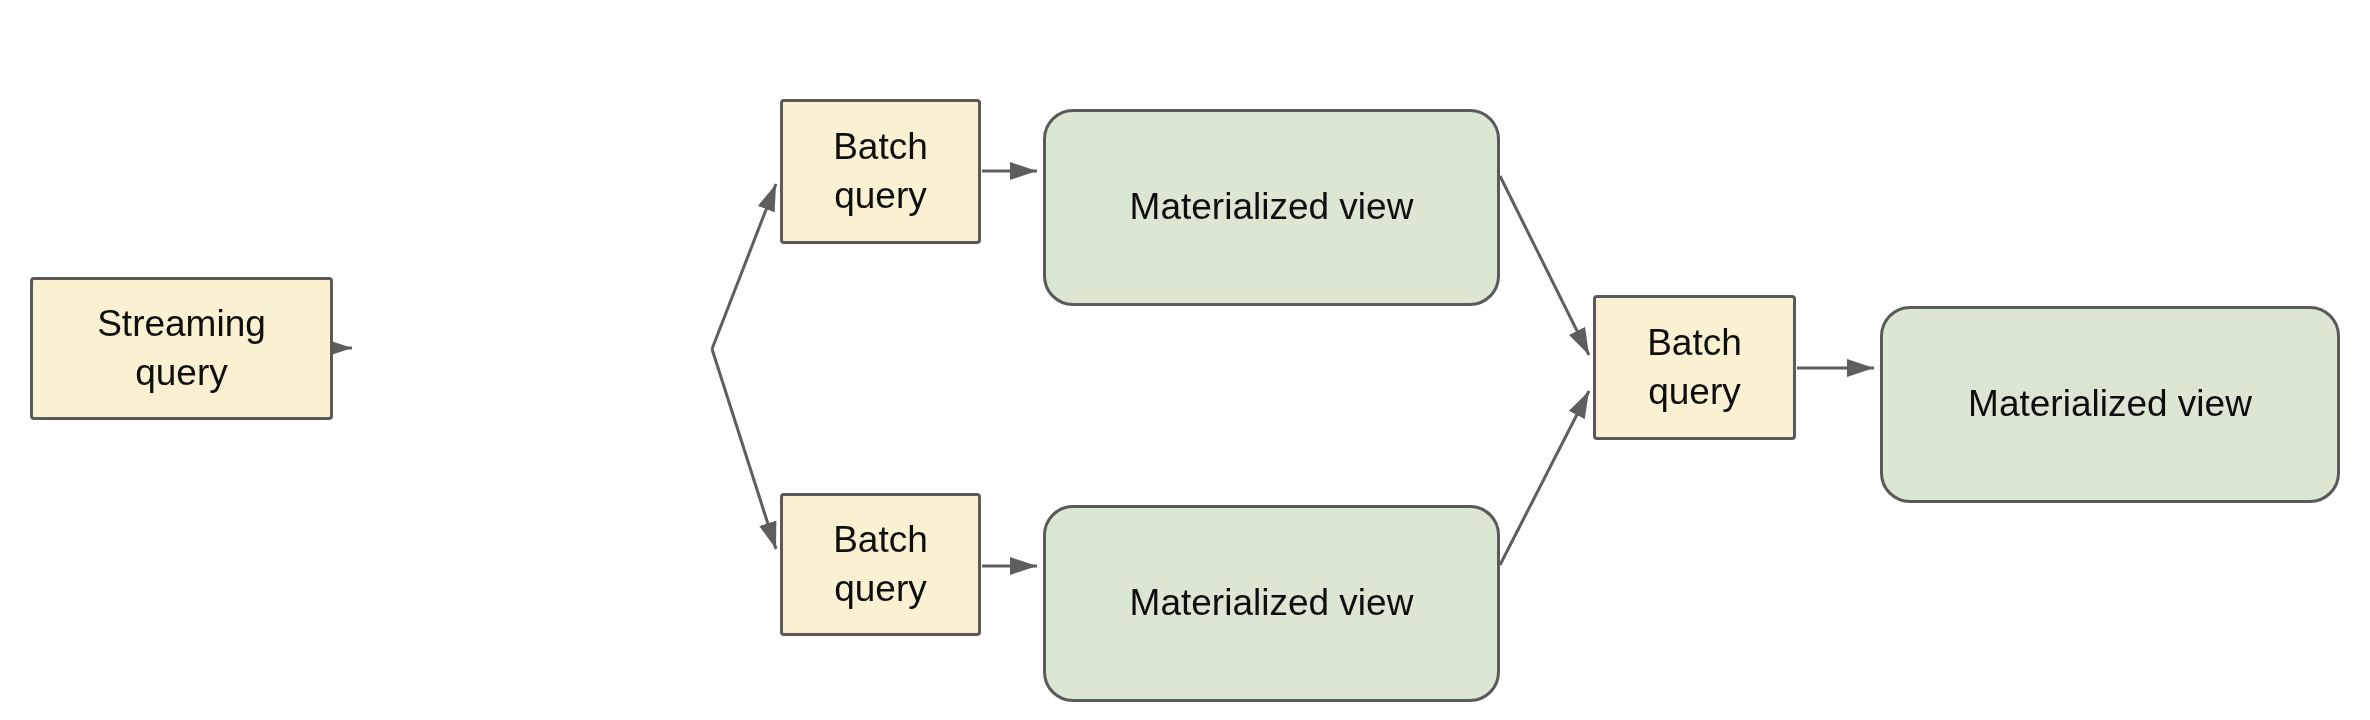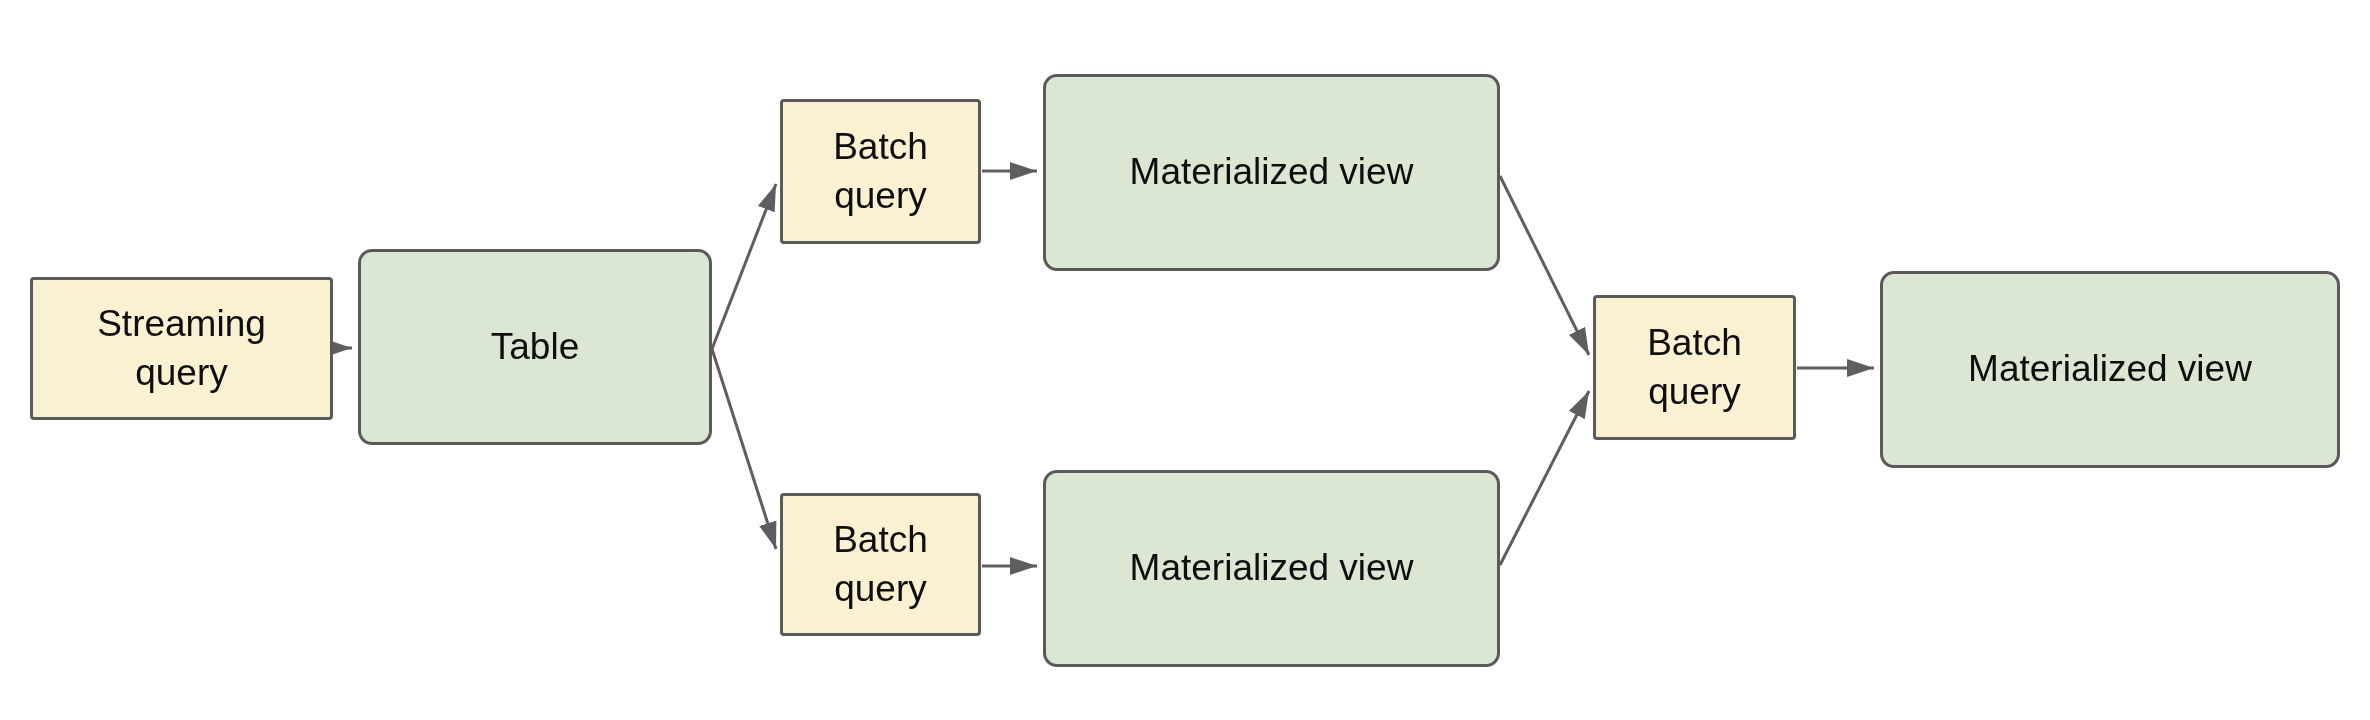--- a/index.html
+++ b/index.html
@@ -25,21 +25,21 @@
     position:absolute;
     box-sizing:border-box;
     display:flex;align-items:center;justify-content:center;
     border:3px solid var(--shape-border);
     text-align:center;
     color:var(--text);
     font-size:37px;line-height:1.3;
     white-space:pre-line;
   }
   .node.query{background:var(--query-fill);border-radius:4px;}
-  .node.view{background:var(--view-fill);border-radius:14px;}
+  .node.view{background:var(--view-fill);border-radius:30px;margin-top:35px;}
   .label{display:block;}
 </style>
 </head>
 <body>
 
 <div class="canvas">
 
   <svg class="edges" viewBox="0 0 2370 720" xmlns="http://www.w3.org/2000/svg">
     <defs>
       <marker id="arrowhead" markerWidth="9" markerHeight="6" refX="9" refY="3" orient="auto">
@@ -54,23 +54,20 @@
     <line x1="1500" y1="176" x2="1589" y2="355" marker-end="url(#arrowhead)"></line>
     <line x1="1500" y1="565" x2="1589" y2="391" marker-end="url(#arrowhead)"></line>
     <line x1="1797" y1="368" x2="1874" y2="368" marker-end="url(#arrowhead)"></line>
   </svg>
 
   <div class="node query" style="left:30px;top:277px;width:303px;height:143px;">
     <span class="label">Streaming
 query</span>
   </div>
 
-  <div class="node view" style="left:358px;top:249px;width:354px;height:196px;">
-    <span class="label">Table</span>
-  </div>
 
   <div class="node query" style="left:780px;top:99px;width:201px;height:145px;">
     <span class="label">Batch
 query</span>
   </div>
 
   <div class="node view" style="left:1043px;top:74px;width:457px;height:197px;">
     <span class="label">Materialized view</span>
   </div>
 

